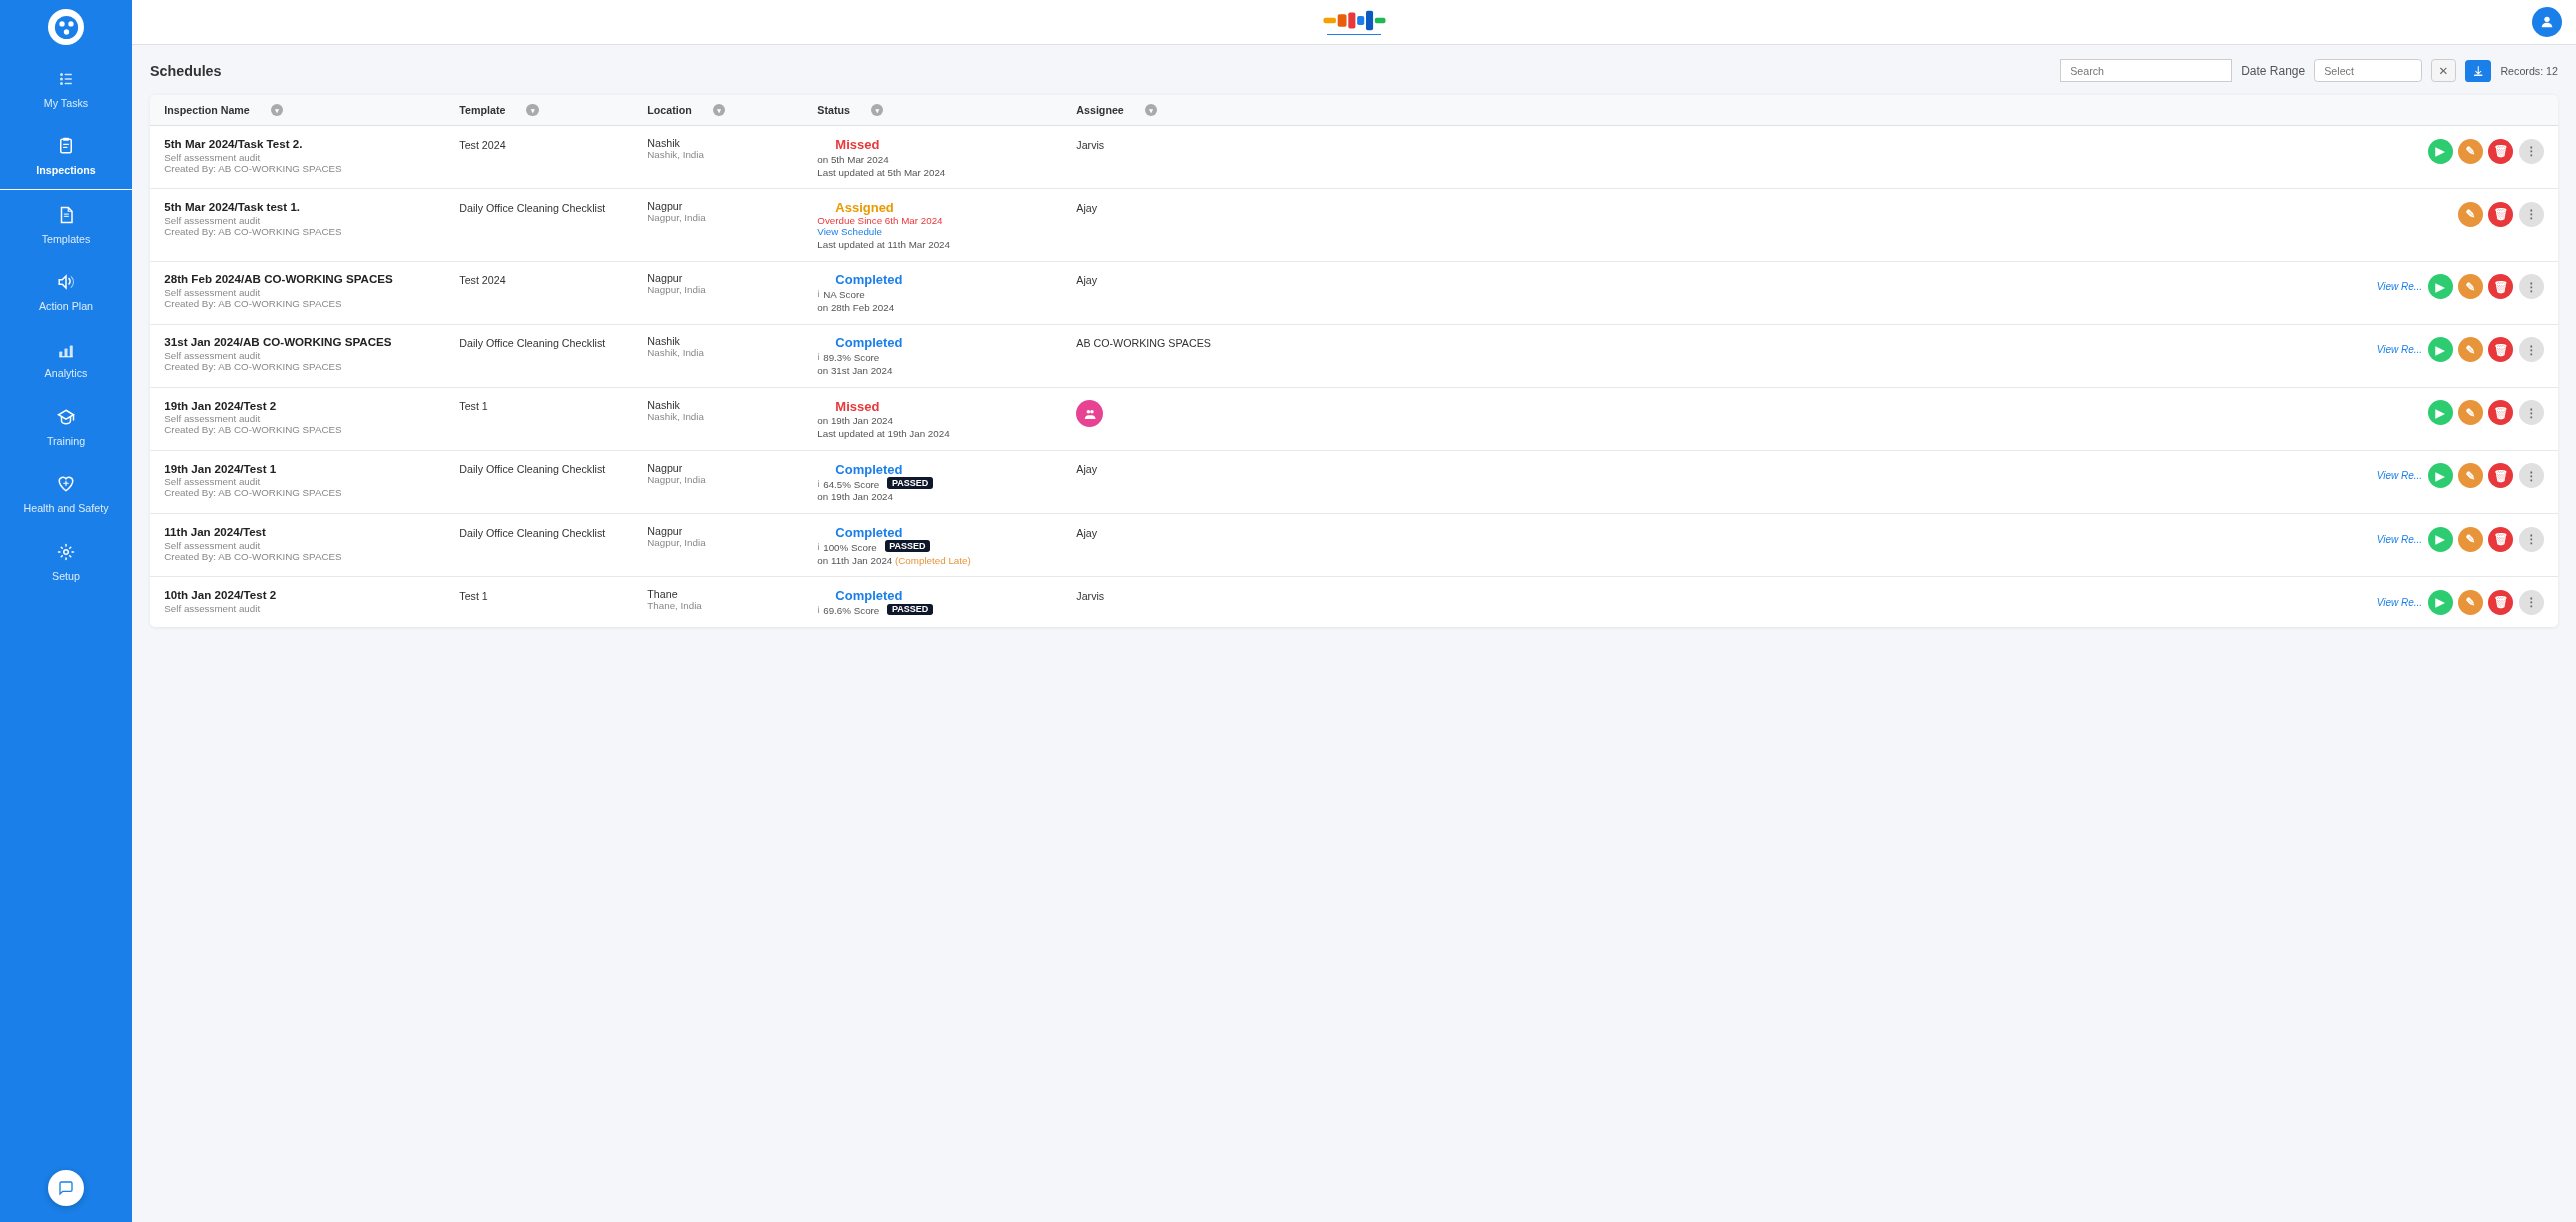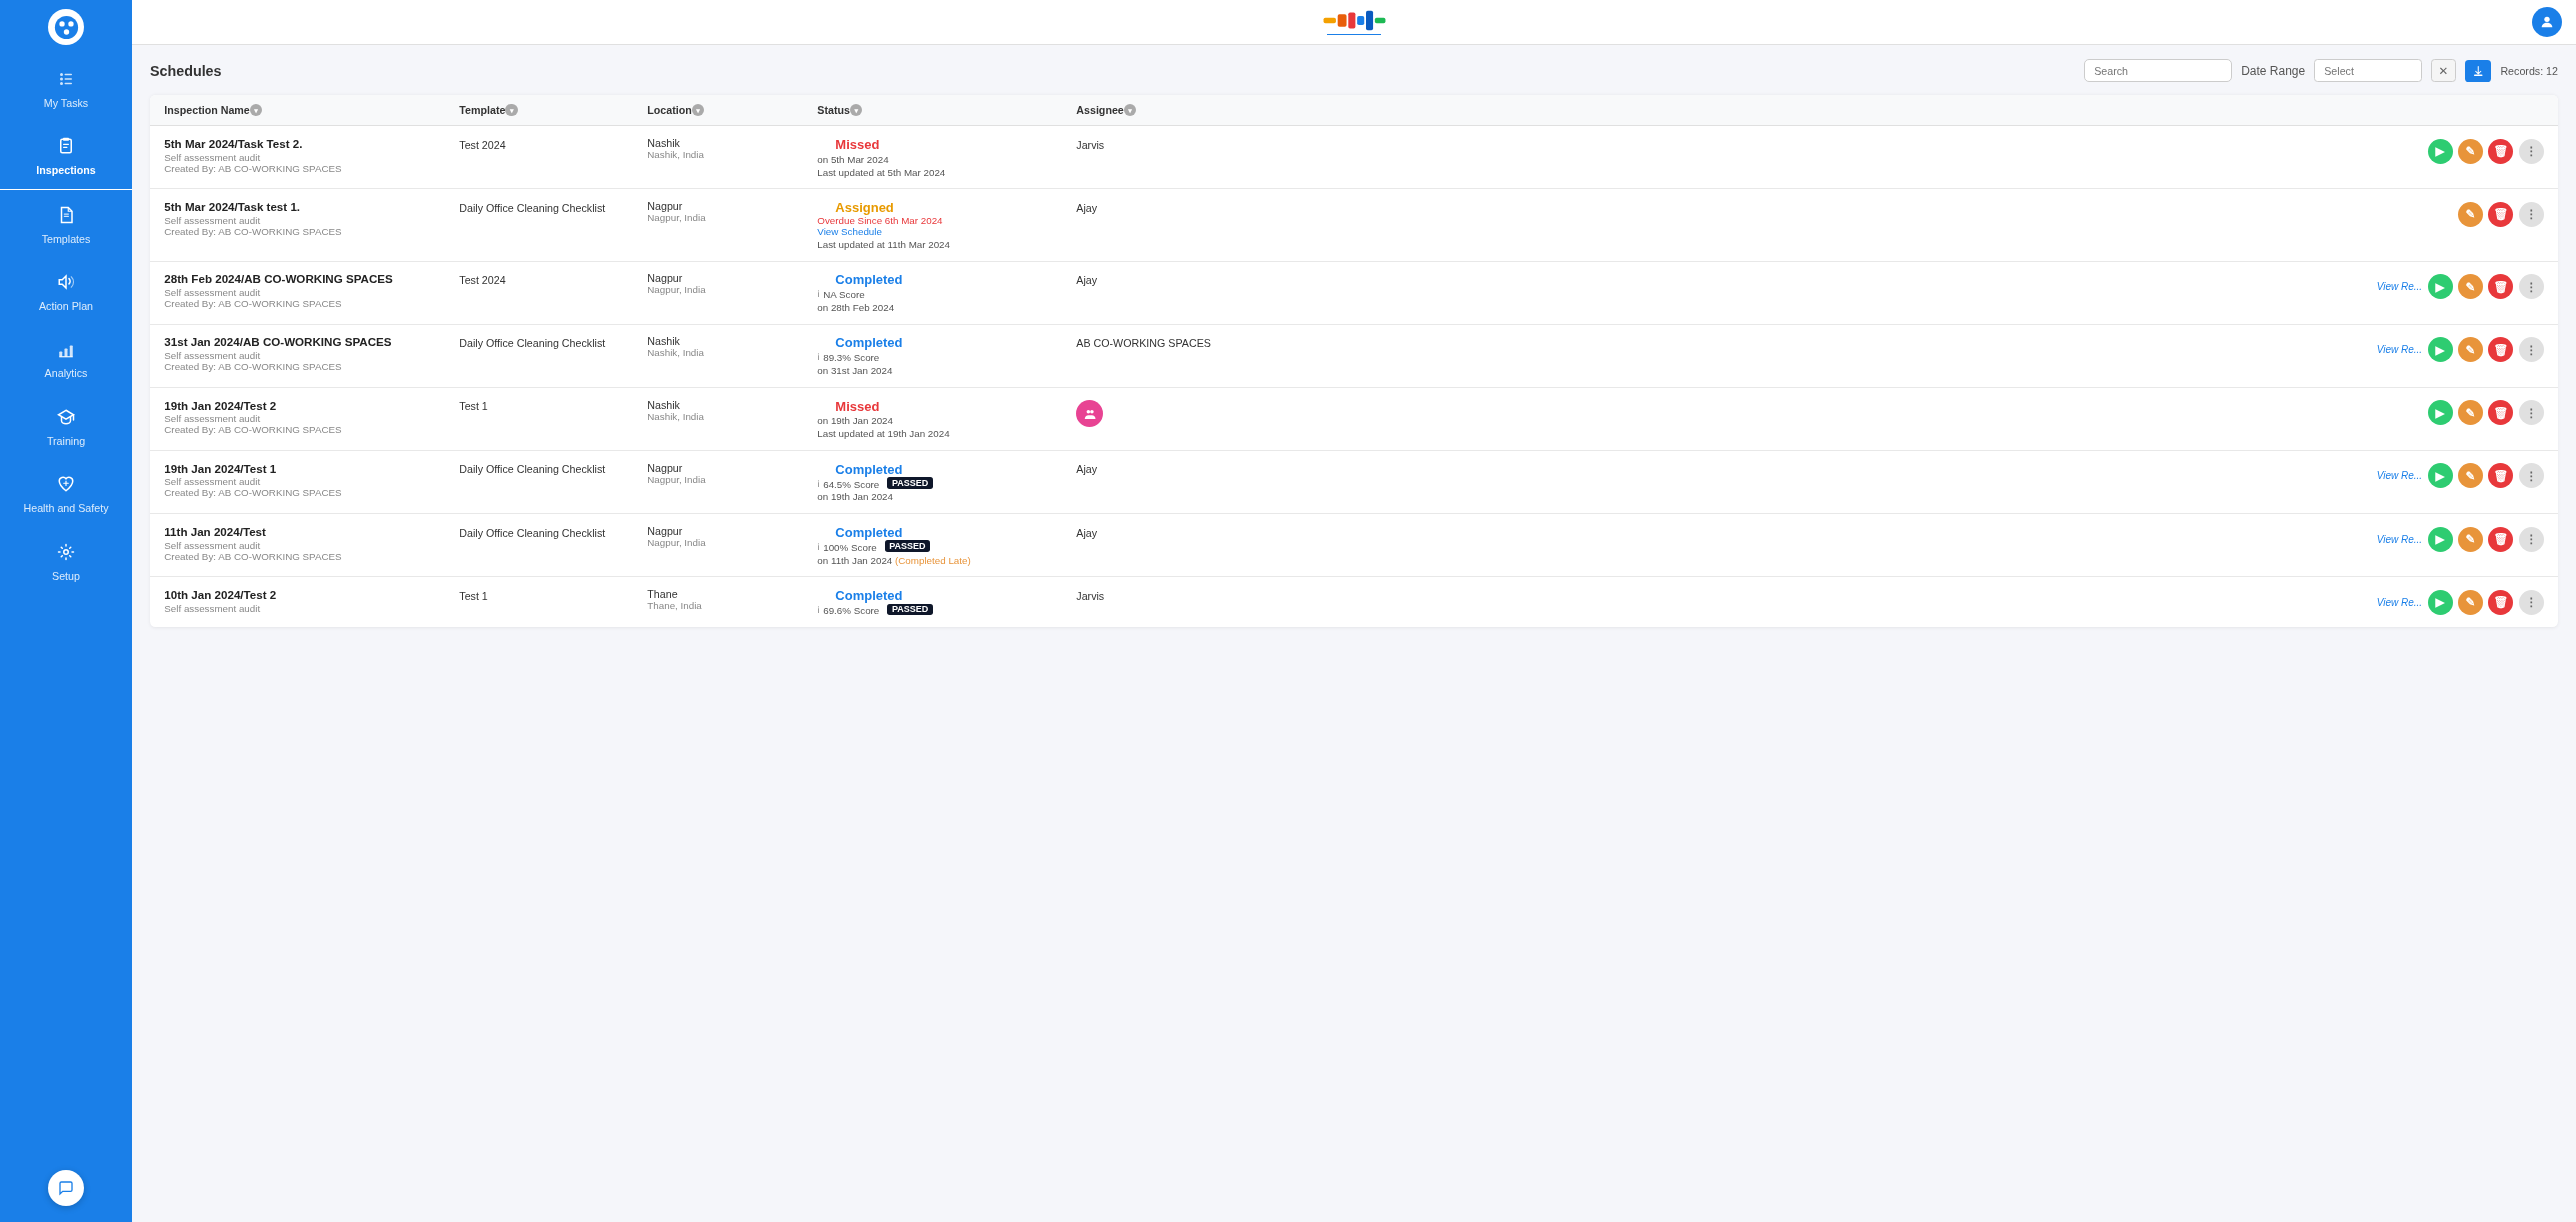--- a/index.html
+++ b/index.html
@@ -98,22 +98,22 @@
     }
 
     
     .schedules-header {
       display: flex; align-items: center; justify-content: space-between;
       margin-bottom: 12.5px;
     }
     .schedules-title { font-size: 14.3px; font-weight: 600; color: #333; }
     .schedules-controls { display: flex; align-items: center; gap: 9px; }
     .search-box {
-      border: 0.9px solid #ccc; border-radius: 5px; padding: 4.5px 9px;
-      font-size: 10.7px; width: 148px; outline: none;
+      border: 0.9px solid #ccc; border-radius: 0; padding: 4.5px 9px;
+      font-size: 10.7px; width: 172px; outline: none;
     }
     .date-range-label { font-size: 12px; color: #555; white-space: nowrap; text-align: center; }
     .select-box {
       border: 0.9px solid #ccc; border-radius: 3.6px; padding: 4.5px 9px;
       font-size: 10.7px; width: 108px; outline: none; cursor: pointer;
     }
     .clear-btn {
       border: 0.9px solid #ccc; background: #f5f5f5; border-radius: 3.6px;
       padding: 3.6px 6.3px; cursor: pointer; font-size: 11.6px; color: #666;
     }
@@ -128,21 +128,21 @@
     .table-header {
       display: grid;
       grid-template-columns: 286px 179px 161px 250px 1fr;
       background: #f8f9fa;
       border-bottom: 1.8px solid #e0e0e0;
       padding: 9px 14.3px;
       gap: 9px;
     }
     .table-header .col-head {
       font-size: 10.7px; font-weight: 700; color: #333;
-      display: flex; align-items: center; gap: 0;
+      display: flex; align-items: center; gap: 21px;
     }
     .col-head .sort-icon {
       width: 12.5px; height: 12.5px; background: #aaa; border-radius: 50%;
       display: flex; align-items: center; justify-content: center;
       font-size: 7.2px; color: white; cursor: pointer; flex-shrink: 0;
     }
     .table-row {
       display: grid;
       grid-template-columns: 286px 179px 161px 250px 1fr;
       border-bottom: 0.9px solid #e8e8e8;

